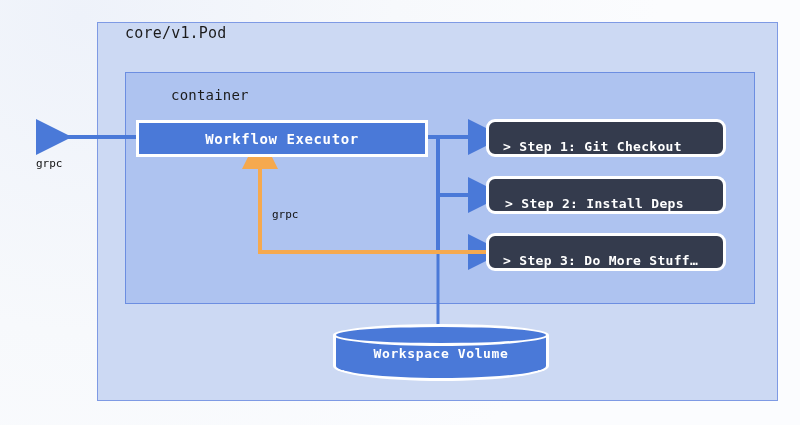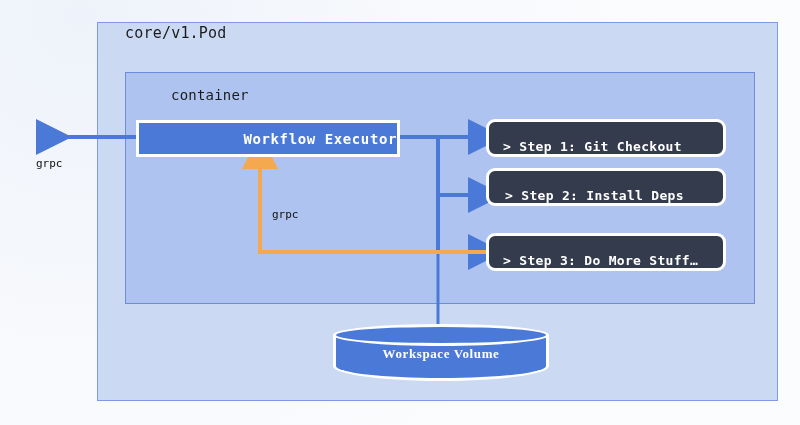--- a/index.html
+++ b/index.html
@@ -60,28 +60,28 @@
     color: #1b1b1b;
     letter-spacing: 0.2px;
     white-space: nowrap;
     margin-left: 34px;
   }
   
   .executor {
     position: absolute;
     left: 136px;
     top: 120px;
-    width: 264px;
+    width: 292px;
     height: 37px;
     background: #4a79d8;
     border: 3px solid #ffffff;
     box-sizing: border-box;
     display: flex;
     align-items: center;
-    justify-content: flex-end;
+    justify-content: center;
     color: #ffffff;
     font-size: 14px;
     font-weight: bold;
     letter-spacing: 0.6px;
     white-space: nowrap;
   }
   
   .step {
     position: absolute;
     left: 486px;
@@ -94,30 +94,29 @@
     display: flex;
     align-items: flex-end;
     color: #ffffff;
     font-size: 13px;
     font-weight: bold;
     letter-spacing: 0.3px;
     padding-left: 14px;
     white-space: nowrap;
   }
   .step-1 { top: 119px; }
-  .step-2 { top: 168px; padding-left: 16px; }
+  .step-2 { top: 176px; padding-left: 16px; }
   .step-3 { top: 233px; }
   
   .volume {
     position: absolute;
     left: 333px;
     top: 324px;
     width: 220px;
     height: 58px;
-    font-family: Liberation Serif, serif;
   }
   .volume-body {
     position: absolute;
     left: 0;
     top: 11px;
     width: 216px;
     height: 46px;
     box-sizing: border-box;
     background: #4a79d8;
     border: 3px solid #ffffff;

